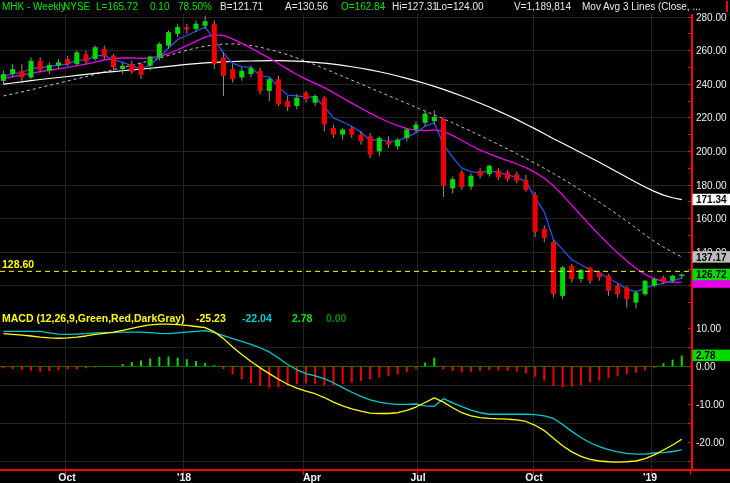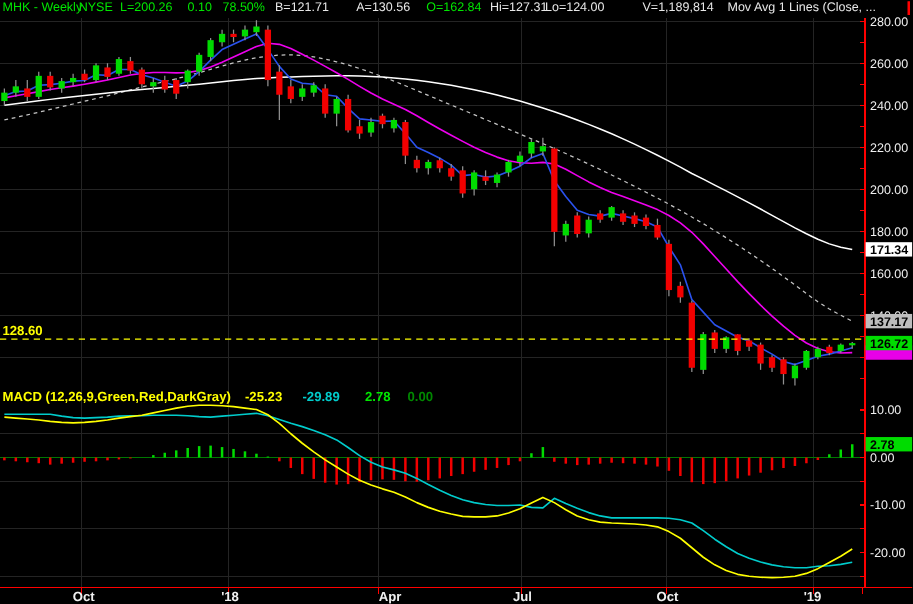--- a/index.html
+++ b/index.html
@@ -346,34 +346,34 @@
         <text x="650" y="481" fill="#F0F0F0" font-size="10.5px" text-anchor="middle" font-weight="bold">'19</text>
       </g>
     <rect x="0" y="14" width="692" height="456" fill="transparent"></rect>
     <rect x="692" y="14" width="38" height="456" fill="transparent"></rect>
     <rect x="0" y="470" width="730" height="13" fill="transparent"></rect>
   </svg>
 
   <div class="quote-header">
     <span class="g" style="left:2px">MHK - Weekly</span>
     <span class="g" style="left:63px">NYSE</span>
-    <span class="g" style="left:96px">L=200.26</span>
+    <span class="g" style="left:96px">L=165.72</span>
     <span class="g" style="left:150px">0.10</span>
     <span class="g" style="left:178px">78.50%</span>
     <span class="w" style="left:220px">B=121.71</span>
     <span class="w" style="left:285px">A=130.56</span>
     <span class="g" style="left:341px">O=162.84</span>
     <span class="w" style="left:392px">Hi=127.31</span>
     <span class="w" style="left:436px">Lo=124.00</span>
     <span class="w" style="left:514px">V=1,189,814</span>
-    <span class="w" style="left:582px">Mov Avg 1 Lines (Close, ...</span>
+    <span class="w" style="left:582px">Mov Avg 3 Lines (Close, ...</span>
     <span class="caret"></span>
   </div>
 
   <div class="macd-header">
     <span class="y" style="left:2px">MACD (12,26,9,Green,Red,DarkGray)</span>
     <span class="y" style="left:196px">-25.23</span>
-    <span class="c" style="left:242px">-29.89</span>
+    <span class="c" style="left:242px">-22.04</span>
     <span class="g" style="left:292px">2.78</span>
     <span class="dg" style="left:326px">0.00</span>
   </div>
 
 </div>
 
 </body></html>

